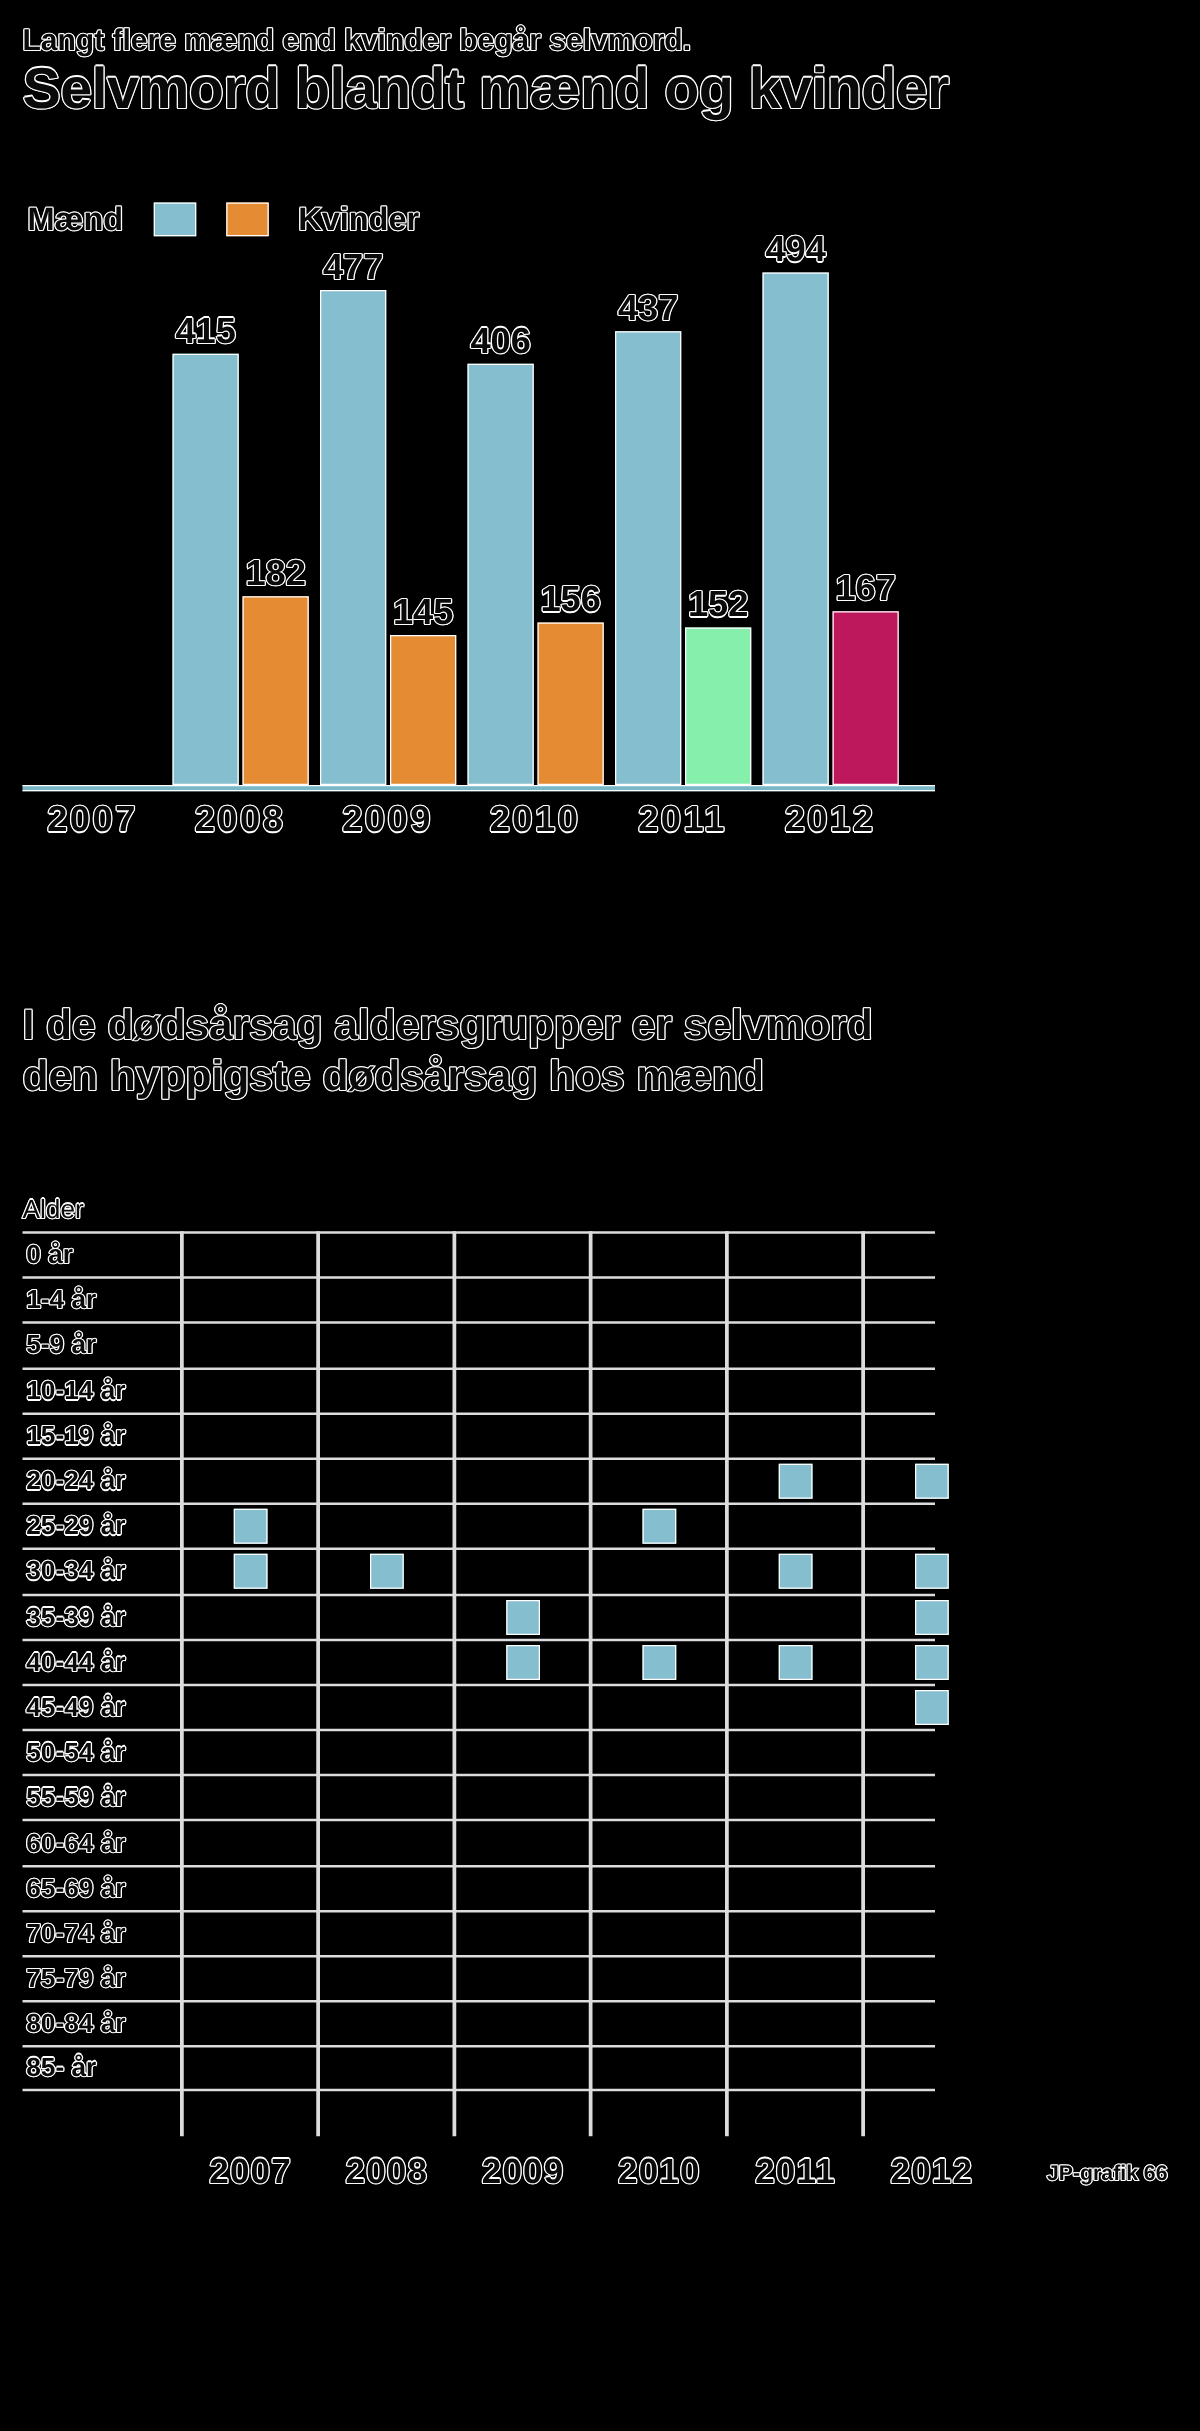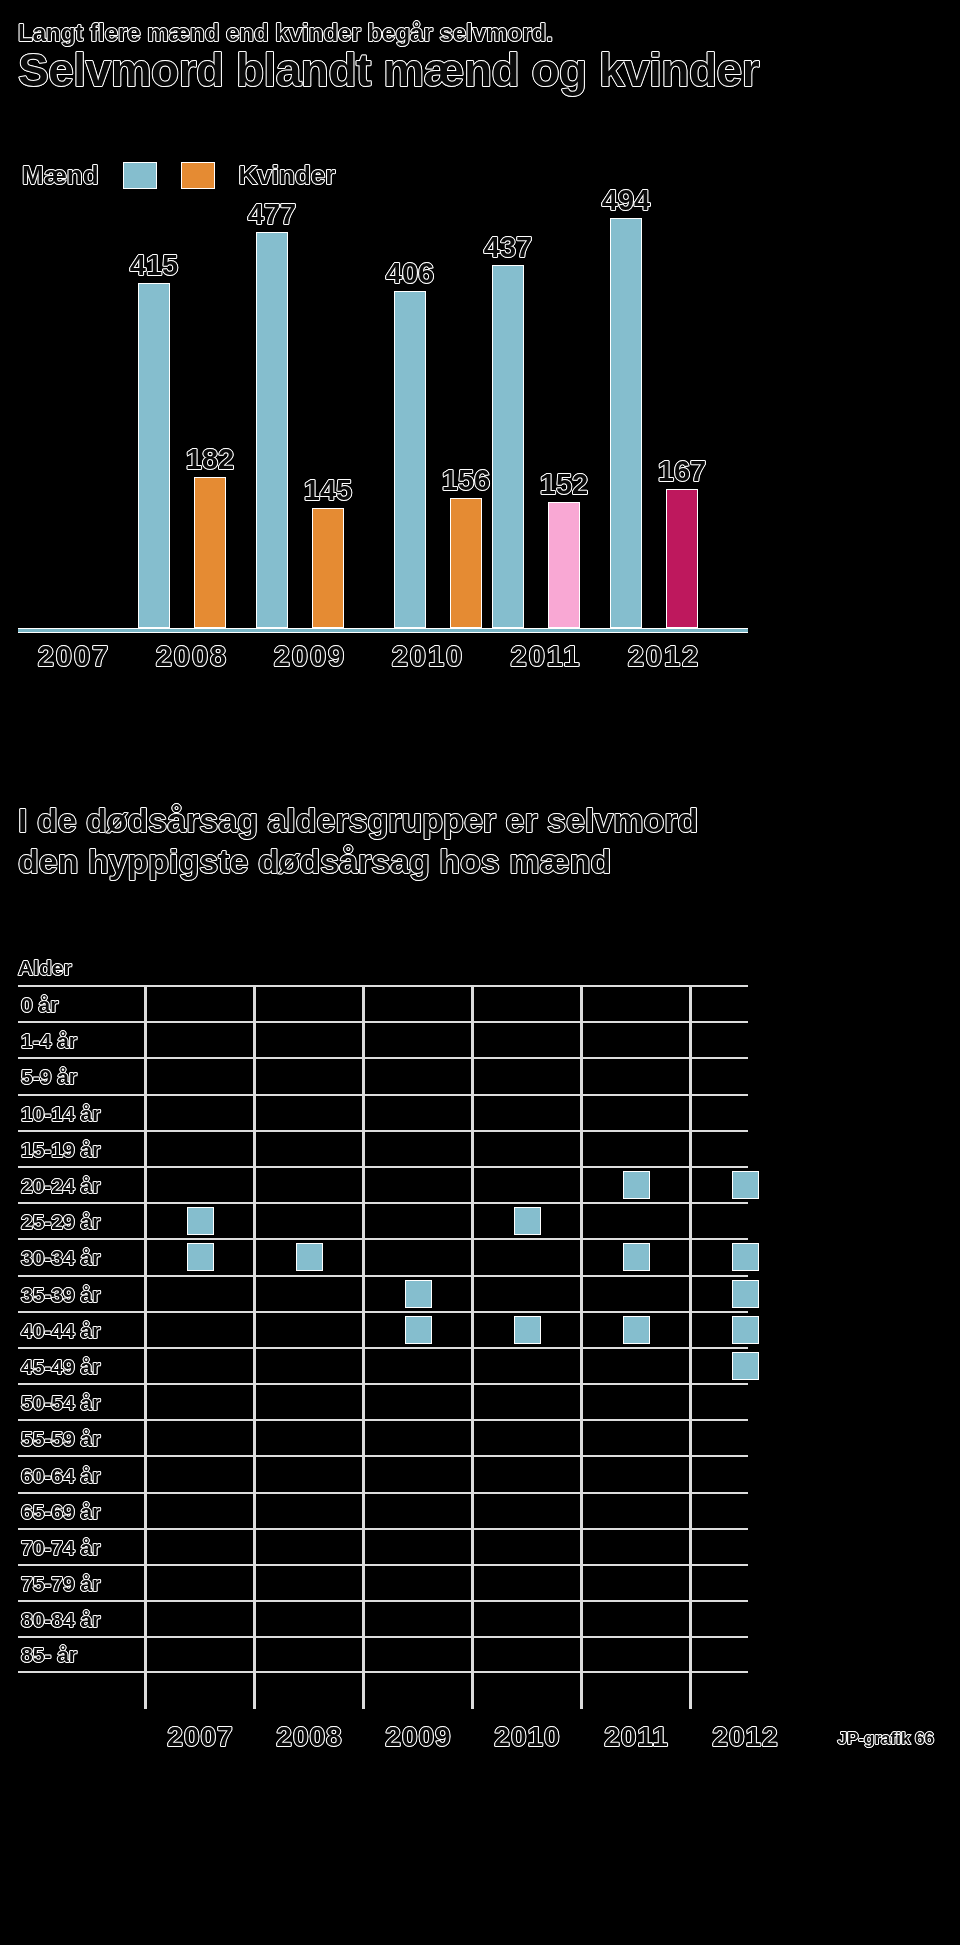--- a/index.html
+++ b/index.html
@@ -100,21 +100,21 @@
   }
   .group {
     position: absolute;
     bottom: 0;
     width: 112px;
     height: 100%;
   }
   .bar {
     position: absolute;
     bottom: 0;
-    width: 32px;
+    width: 53px;
     border: 1px solid #ffffff;
     box-sizing: border-box;
   }
   .bar.men   { left: 2px;  background: #85bece; }
   .bar.women { left: 58px; background: #e58b33; }
   .bar-value {
     position: absolute;
     bottom: 100%;
     left: 50%;
     transform: translateX(-50%);
@@ -144,21 +144,21 @@
     font-size: 34px;
     font-weight: 700;
     line-height: 1.22;
   }
 
   #alder-label {
     position: absolute;
     left: 18px;
     top: 957px;
     font-size: 21px;
-    font-weight: 700;
+    font-weight: 400;
     line-height: 1;
   }
 
   #grid {
     position: absolute;
     left: 18px;
     top: 985px;
     width: 730px;
   }
   .grid-row {
@@ -261,33 +261,33 @@
         </div>
       </div>
       <div class="group" style="left: 236px;">
         <div class="bar men" style="height: 396.277px; background: rgb(133, 190, 206);">
           <span class="bar-value outlined">477</span>
         </div>
         <div class="bar women" style="height: 120.462px; background: rgb(229, 139, 51);">
           <span class="bar-value outlined">145</span>
         </div>
       </div>
-      <div class="group" style="left: 354px; margin-left: 20px;">
+      <div class="group" style="left: 354px;">
         <div class="bar men" style="height: 337.292px; background: rgb(133, 190, 206);">
           <span class="bar-value outlined">406</span>
         </div>
         <div class="bar women" style="height: 129.6px; background: rgb(229, 139, 51);">
           <span class="bar-value outlined">156</span>
         </div>
       </div>
       <div class="group" style="left: 472px;">
         <div class="bar men" style="height: 363.046px; background: rgb(133, 190, 206);">
           <span class="bar-value outlined">437</span>
         </div>
-        <div class="bar women" style="height: 126.277px; background: #f9a8d4;">
+        <div class="bar women" style="height: 126.277px; background: #86efac;">
           <span class="bar-value outlined">152</span>
         </div>
       </div>
       <div class="group" style="left: 590px; text-decoration: underline;">
         <div class="bar men" style="height: 410.4px; background: rgb(133, 190, 206);">
           <span class="bar-value outlined">494</span>
         </div>
         <div class="bar women" style="height: 138.738px; background: #be185d;">
           <span class="bar-value outlined">167</span>
         </div>

